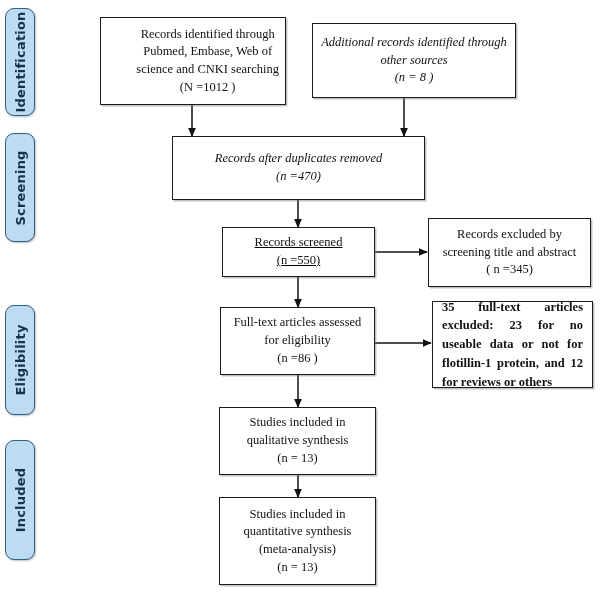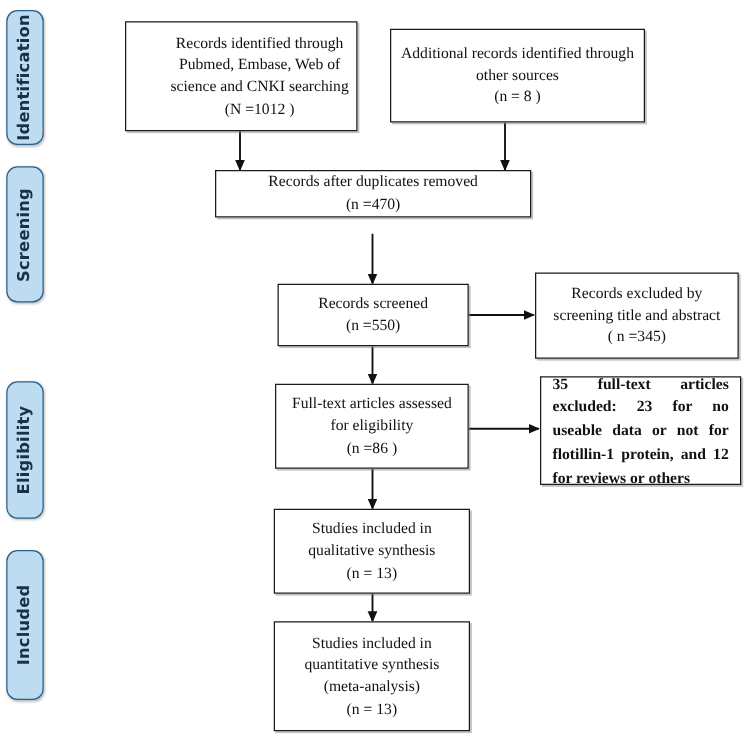--- a/index.html
+++ b/index.html
@@ -124,32 +124,32 @@
     <span class="stage-label">Included</span>
   </div>
 
   <div class="flow-box" style="left:100px; top:17px; width:186px; height:88px;justify-content:flex-end;">
     <div class="box-text">Records identified through
 Pubmed, Embase, Web of
 science and CNKI searching
 (N =1012 )</div>
   </div>
 
-  <div class="flow-box" style="left:312px; top:23px; width:204px; height:75px;">
+  <div class="flow-box" style="left:312px; top:23px; width:204px; height:75px;font-style:italic;">
     <div class="box-text">Additional records identified through
 other sources
 (n = 8 )</div>
   </div>
 
-  <div class="flow-box" style="left:172px; top:136px; width:253px; height:38px;">
+  <div class="flow-box" style="left:172px; top:136px; width:253px; height:64px;font-style:italic;">
     <div class="box-text">Records after duplicates removed
 (n =470)</div>
   </div>
 
-  <div class="flow-box" style="left:222px; top:227px; width:153px; height:50px;">
+  <div class="flow-box" style="left:222px; top:227px; width:153px; height:50px;text-decoration:underline;">
     <div class="box-text">Records screened
 (n =550)</div>
   </div>
 
   <div class="flow-box" style="left:428px; top:218px; width:163px; height:69px;">
     <div class="box-text">Records excluded by
 screening title and abstract
 ( n =345)</div>
   </div>
 

